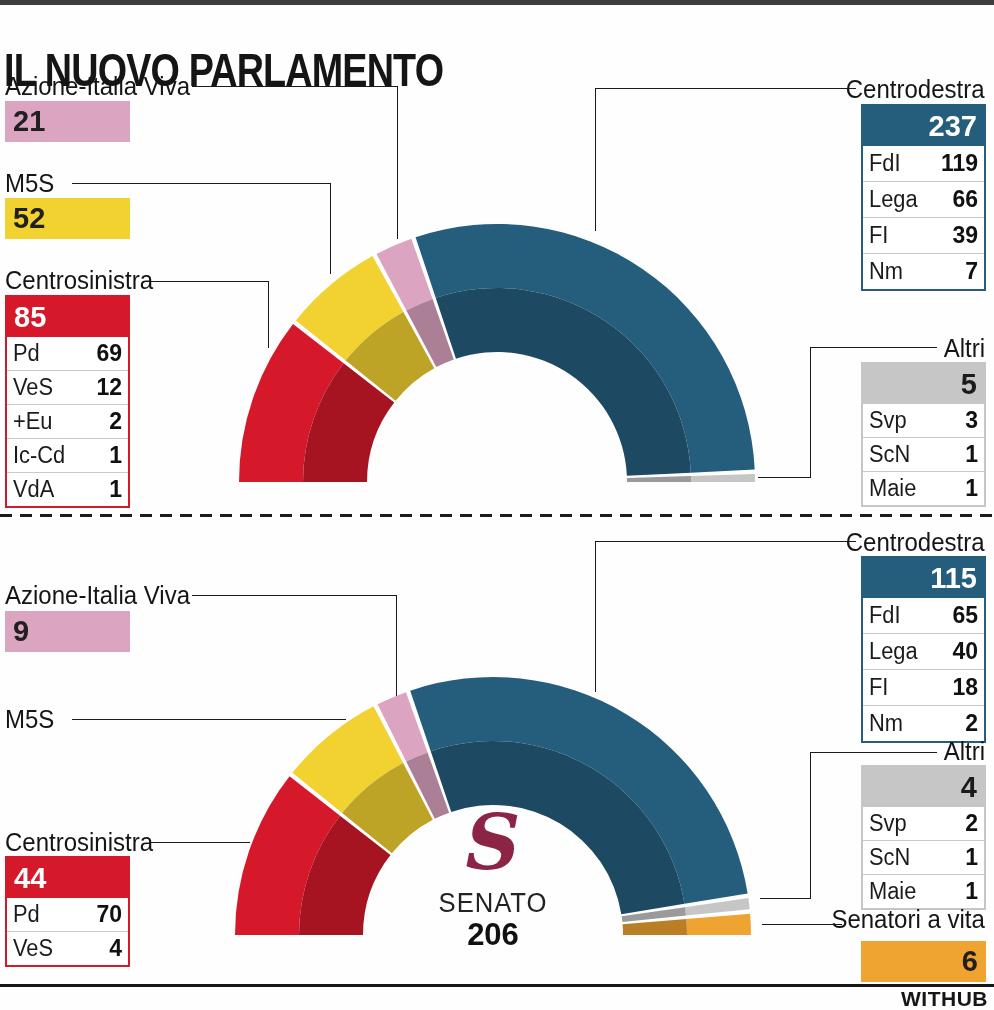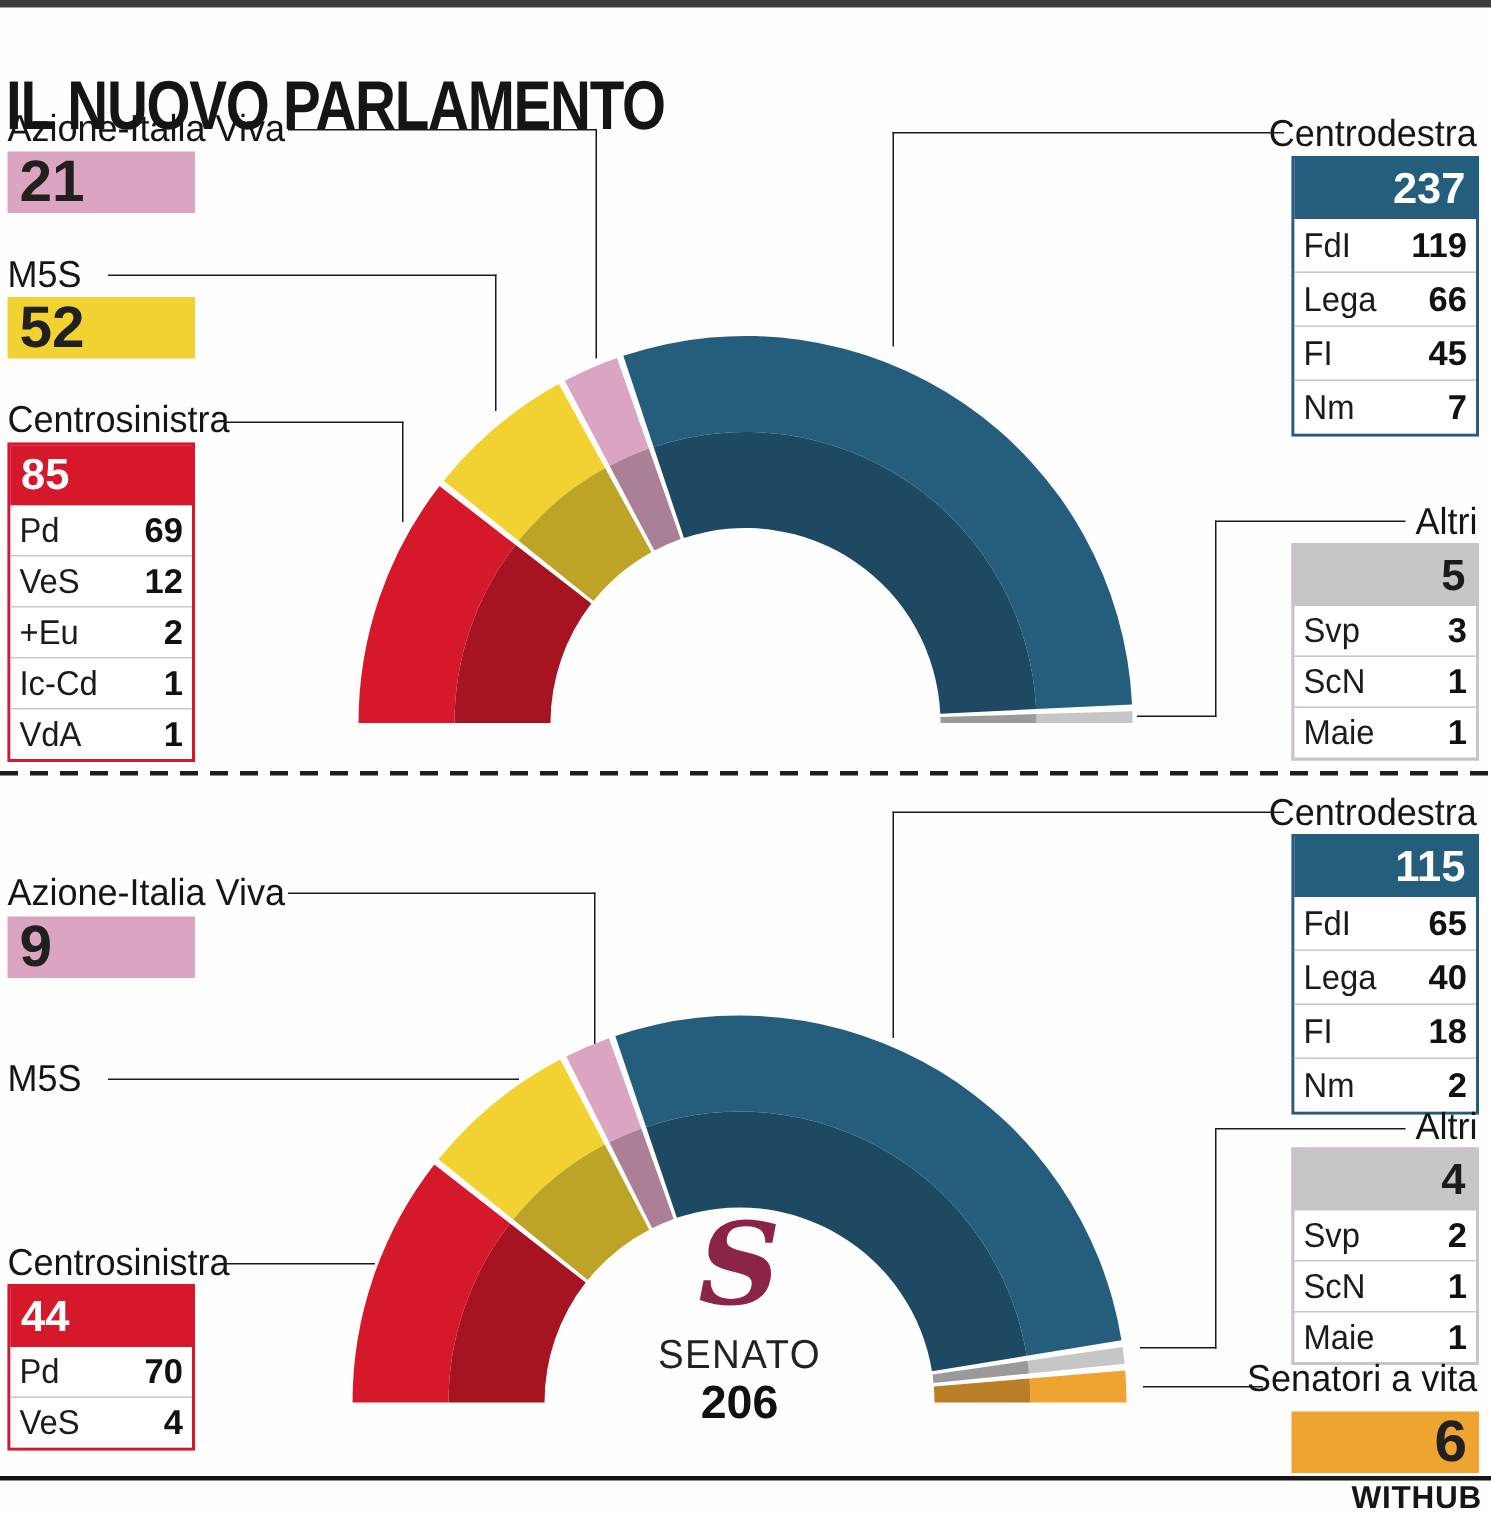--- a/index.html
+++ b/index.html
@@ -8,25 +8,25 @@
     font-family:"Liberation Sans",sans-serif;color:#141414;margin:0 auto;
   }
   .topbar{position:absolute;left:0;top:0;width:994px;height:5px;background:#3d3d3d;}
   .main-title{
     position:absolute;left:4px;top:12px;font-size:46px;font-weight:bold;color:#151515;
     white-space:nowrap;letter-spacing:-1px;transform:scaleX(0.82);transform-origin:left top;
   }
   .plabel{position:absolute;font-size:25px;color:#151515;white-space:nowrap;transform:scaleX(0.96);transform-origin:left center;}
   .plabel.pr{right:9px;text-align:right;transform-origin:right center;}
   .vbar{
-    position:absolute;width:125px;height:41px;line-height:41px;font-size:39px;font-weight:bold;
+    position:absolute;width:125px;height:41px;line-height:41px;font-size:29px;font-weight:bold;
     padding:0 8px;box-sizing:border-box;color:#202020;
   }
   .vbar.num-right{text-align:right;}
-  .side-table{position:absolute;width:125px;background:#f0abfc;box-sizing:border-box;border:2px solid #000;}
+  .side-table{position:absolute;width:125px;background:#f97316;box-sizing:border-box;border:2px solid #000;}
   .side-table .hdr{height:40px;line-height:40px;font-size:29px;font-weight:bold;padding:0 7px;}
   .hdr.num-right{text-align:right;}
   .trow{display:flex;justify-content:space-between;align-items:center;height:33px;padding:0 6px;font-size:23px;background:#fff;}
   .trow.r35{height:35px;}
   .trow + .trow{border-top:1px solid #c9c9c9;}
   .trow .nm{font-weight:400;color:#1b1b1b;transform:scaleX(0.95);transform-origin:left center;}
   .trow .vl{font-weight:bold;color:#111;}
   .t-red{border-color:#d5192b;}
   .t-red .hdr{background:#d5192b;color:#fff;}
   .t-blue{border-color:#255e7d;}
@@ -102,21 +102,21 @@
     <div class="trow r35">
         <span class="nm">FdI</span>
         <span class="vl">119</span>
       </div>
     <div class="trow r35">
         <span class="nm">Lega</span>
         <span class="vl">66</span>
       </div>
     <div class="trow r35">
         <span class="nm">FI</span>
-        <span class="vl">45</span>
+        <span class="vl">39</span>
       </div>
     <div class="trow r35">
         <span class="nm">Nm</span>
         <span class="vl">7</span>
       </div>
   </div>
 
   <div class="plabel pr" style="top:334px;">Altri</div>
   <div class="conn br" style="left:758px;top:347px;width:52px;height:130px;"></div>
   <div class="conn t" style="left:810px;top:347px;width:127px;height:0;"></div>

